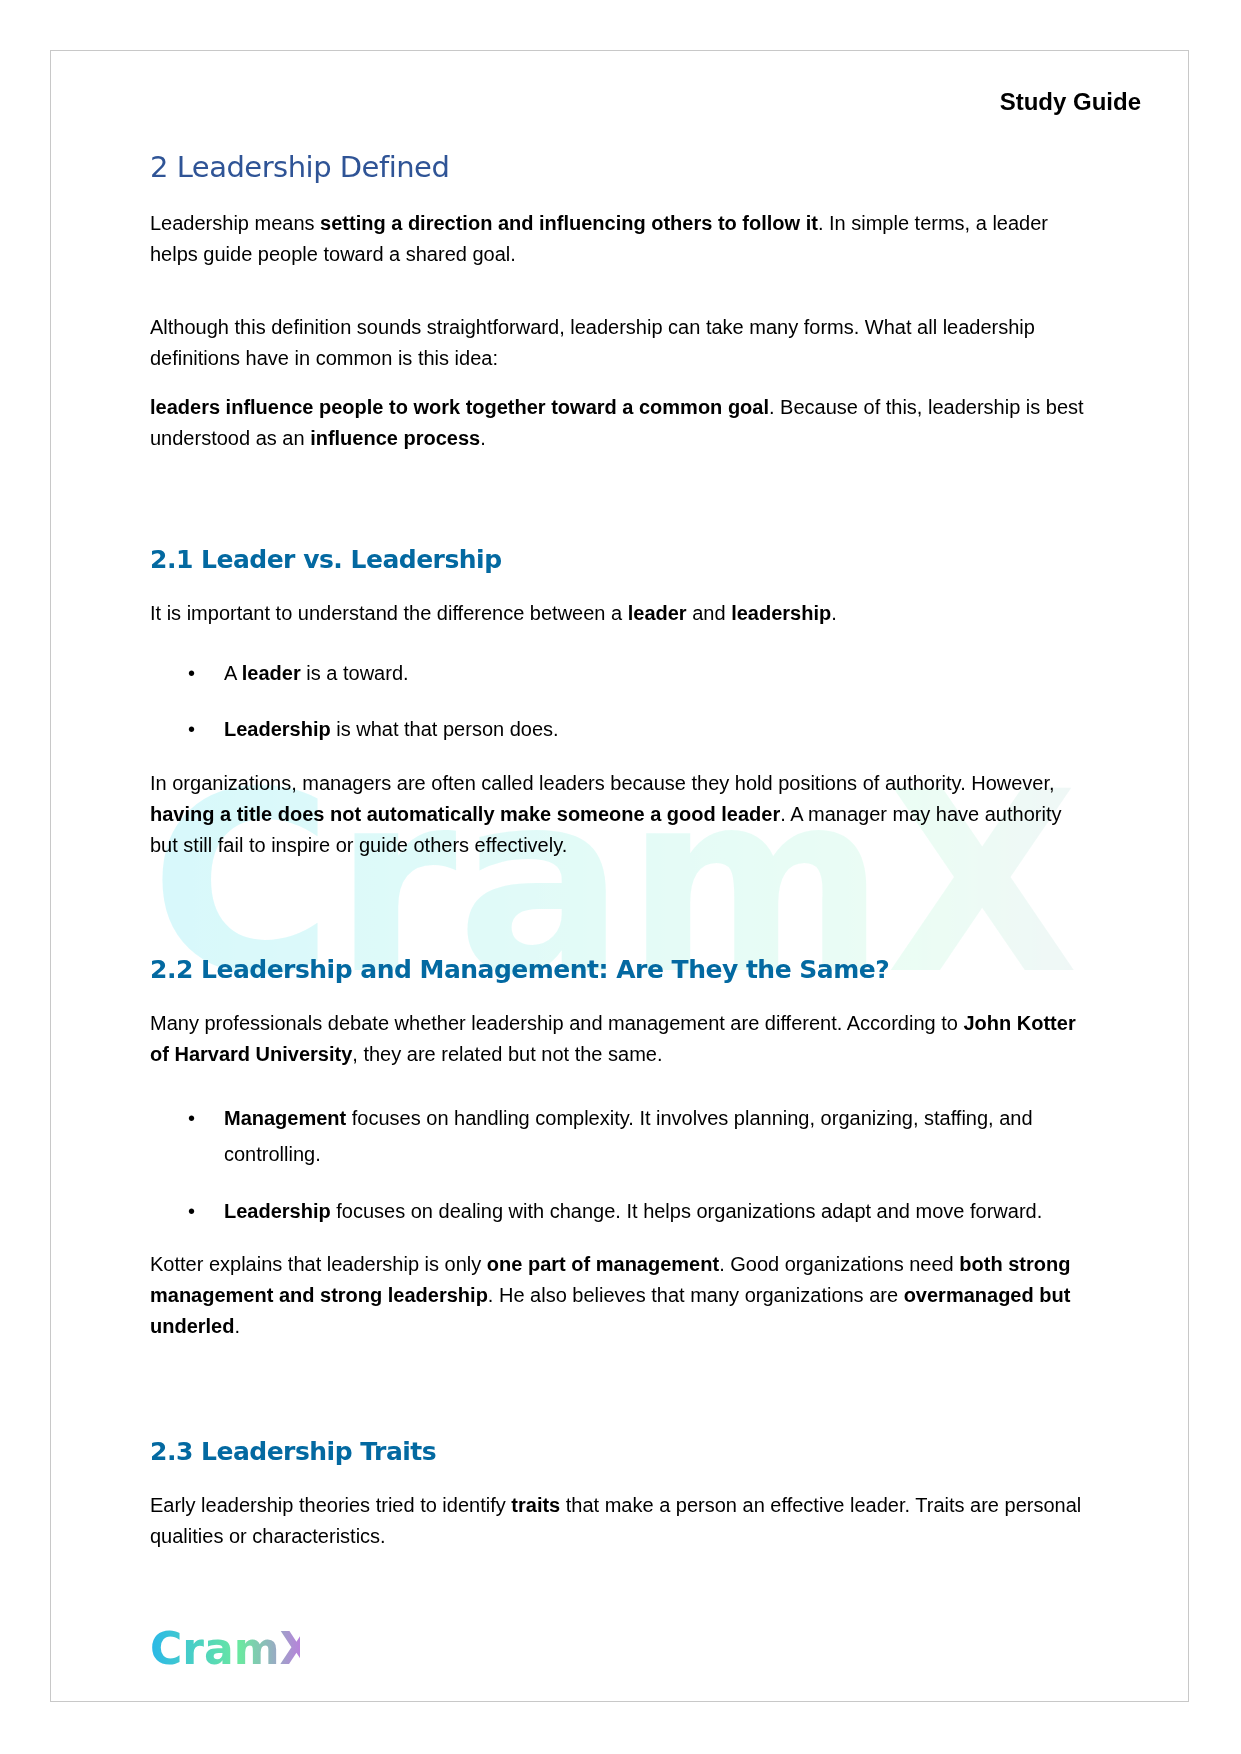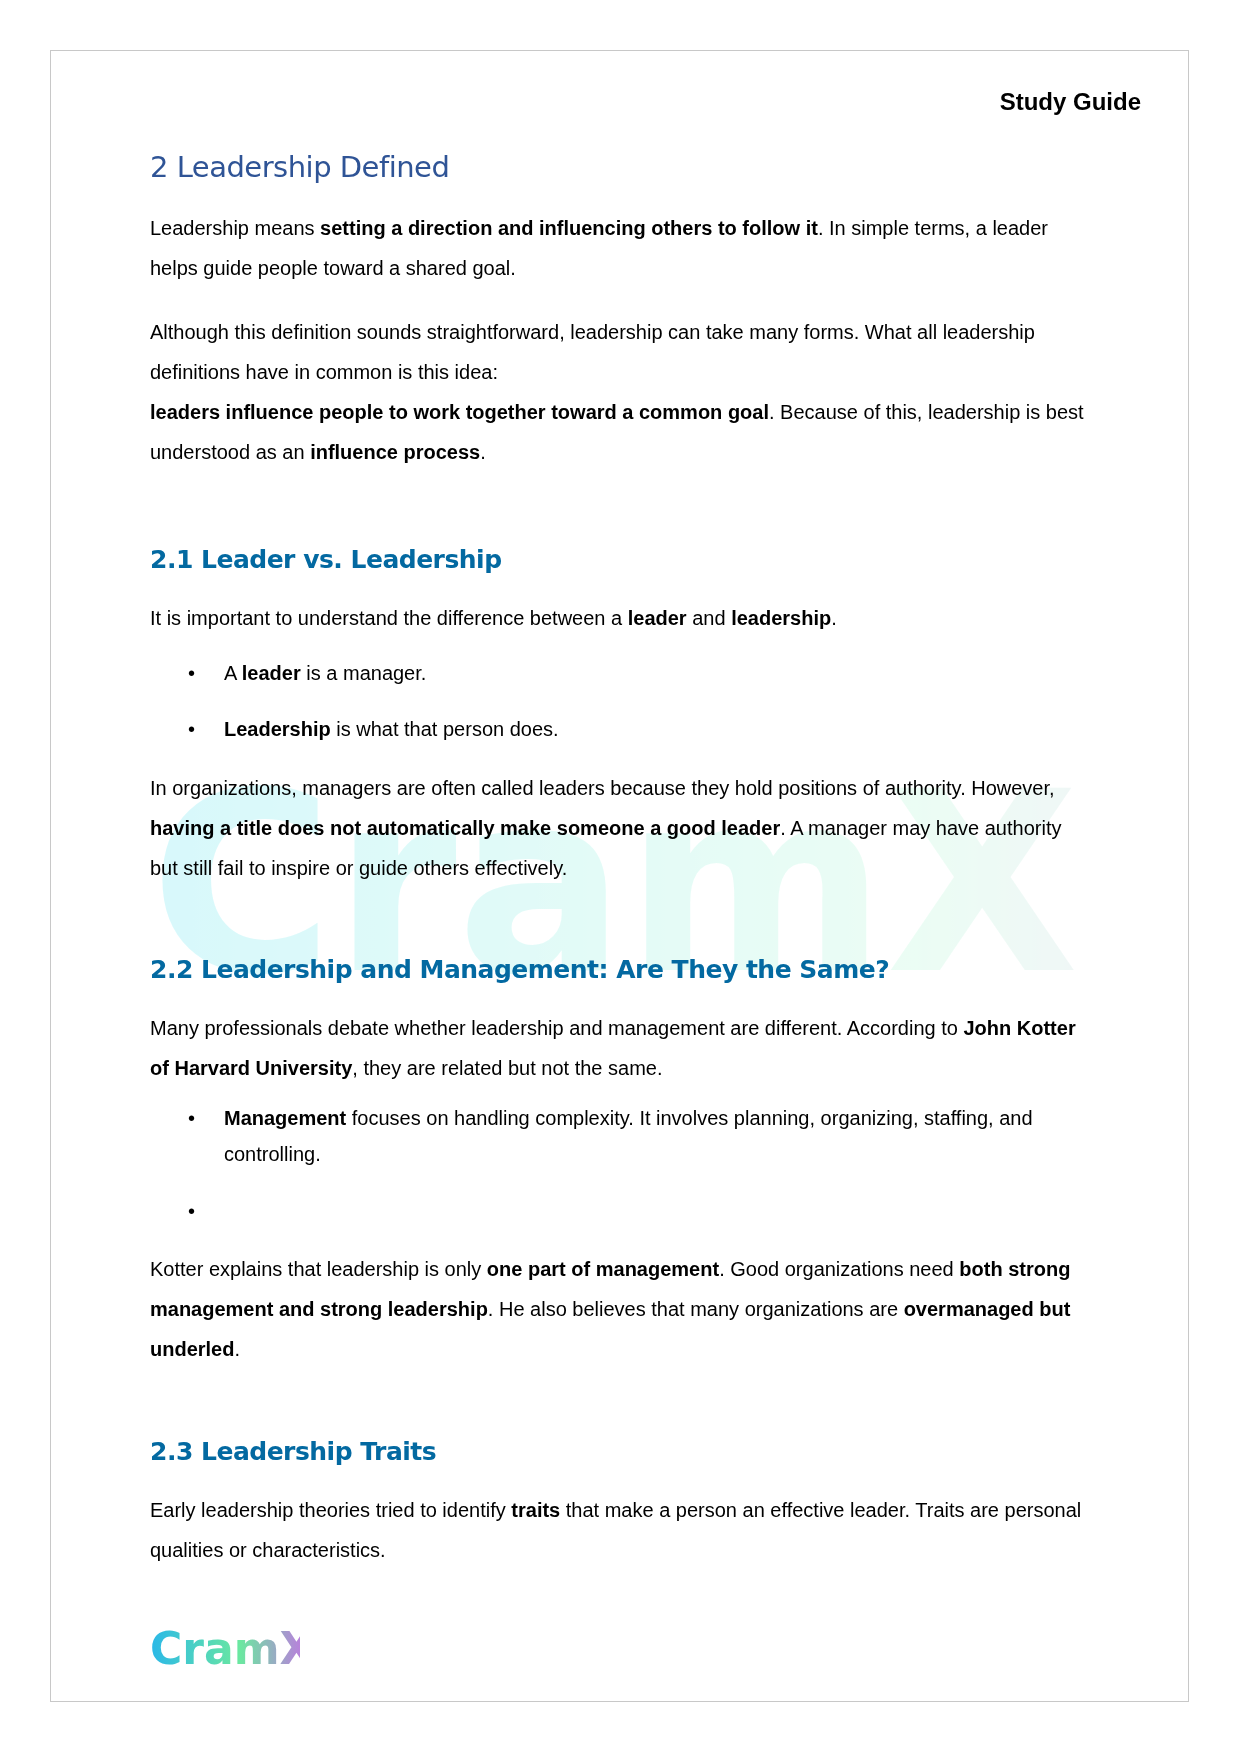--- a/index.html
+++ b/index.html
@@ -1,21 +1,21 @@
 <!DOCTYPE html>
 <html><head>
 <meta charset="utf-8">
 <style>
   html, body { margin:0; padding:0; background:#ffffff; }
   body { width:1241px; height:1754px; position:relative; overflow:hidden; font-family:"Liberation Sans", sans-serif; color:#000; }
   .page { position:absolute; left:50px; top:50px; width:1139px; height:1652px; border:1px solid #c8c8c8; box-sizing:border-box; background:#fff; }
   .header-title { position:absolute; right:100px; top:88px; font-size:24px; font-weight:bold; }
   .h1 { position:absolute; left:150px; top:150px; font-family:"DejaVu Sans", sans-serif; font-size:29px; color:#2f5496; font-weight:normal; letter-spacing:-0.5px;text-align:right; }
   .h2 { position:absolute; left:150px; font-family:"DejaVu Sans", sans-serif; font-size:25px; color:#0369a1; font-weight:bold; letter-spacing:-0.5px; }
-  .p { position:absolute; left:150px; width:940px; font-size:20px; line-height:40px; }
+  .p { position:absolute; left:150px; width:940px; font-size:20px; line-height:31px; }
   .li { position:absolute; left:224px; width:860px; font-size:20px; line-height:36px; }
   .bullet { position:absolute; left:-36px; top:0; }
   b { font-weight:bold; }
   .watermark { position:absolute; left:150px; top:750px; width:940px; height:250px; pointer-events:none; opacity:0.22; }
   .logo { position:absolute; left:150px; top:1620px; }
 </style>
 </head>
 <body>
 
 <div class="page"></div>
@@ -33,28 +33,28 @@
       <stop offset="0" stop-color="#4fe3f0"></stop>
       <stop offset="0.6" stop-color="#a8f7d0"></stop>
       <stop offset="1" stop-color="#e9a6f2"></stop>
     </linearGradient>
   </defs>
   <text x="0" y="220" font-family="DejaVu Sans, sans-serif" font-weight="bold" font-size="250" fill="url(#wg)">CramX.ai</text>
 </svg>
 
 <div class="h2" style="top:545px">2.1 Leader vs. Leadership</div>
 <div class="p" style="top:598px"><span>It is important to understand the difference between a </span><b>leader</b><span> and </span><b>leadership</b><span>.</span></div>
-<div class="li" style="top:655px"><span class="bullet">•</span><span><span>A </span><b>leader</b><span> is a manager.</span></span></div>
+<div class="li" style="top:655px"><span class="bullet">•</span><span><span>A </span><b>leader</b><span> is a toward.</span></span></div>
 <div class="li" style="top:711px"><span class="bullet">•</span><span><b>Leadership</b><span> is what that person does.</span></span></div>
 <div class="p" style="top:768px"><span>In organizations, managers are often called leaders because they hold positions of authority. However, </span><b>having a title does not automatically make someone a good leader</b><span>. A manager may have authority but still fail to inspire or guide others effectively.</span></div>
 
 <div class="h2" style="top:955px">2.2 Leadership and Management: Are They the Same?</div>
 <div class="p" style="top:1008px"><span>Many professionals debate whether leadership and management are different. According to </span><b>John Kotter of Harvard University</b><span>, they are related but not the same.</span></div>
 <div class="li" style="top:1100px"><span class="bullet">•</span><span><b>Management</b><span> focuses on handling complexity. It involves planning, organizing, staffing, and controlling.</span></span></div>
-<div class="li" style="top:1193px"><span class="bullet">•</span></div>
+<div class="li" style="top:1193px"><span class="bullet">•</span><span><b>Leadership</b><span> focuses on dealing with change. It helps organizations adapt and move forward.</span></span></div>
 <div class="p" style="top:1249px"><span>Kotter explains that leadership is only </span><b>one part of management</b><span>. Good organizations need </span><b>both strong management and strong leadership</b><span>. He also believes that many organizations are </span><b>overmanaged but underled</b><span>.</span></div>
 
 <div class="h2" style="top:1437px">2.3 Leadership Traits</div>
 <div class="p" style="top:1490px"><span>Early leadership theories tried to identify </span><b>traits</b><span> that make a person an effective leader. Traits are personal qualities or characteristics.</span></div>
 
 <svg class="logo" width="150" height="55" viewBox="0 0 150 55">
   <defs>
     <linearGradient id="lg" x1="0" x2="1" y1="0" y2="0">
       <stop offset="0" stop-color="#2ab8e8"></stop>
       <stop offset="0.55" stop-color="#6be8a0"></stop>

